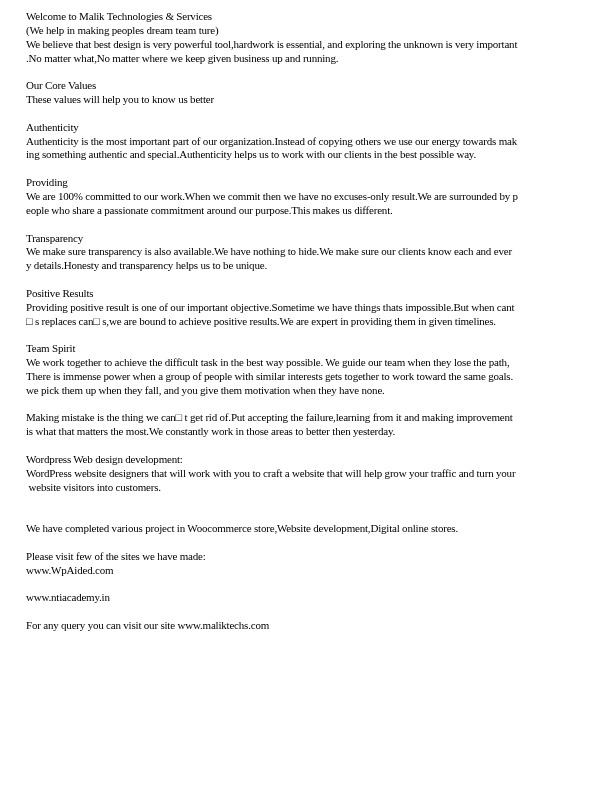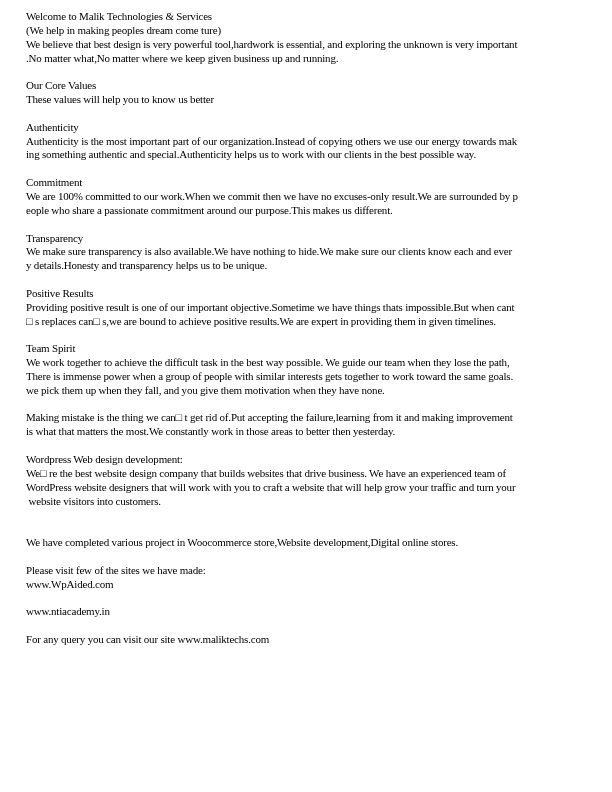--- a/index.html
+++ b/index.html
@@ -31,53 +31,52 @@
   }
   .line.blank {
     
   }
 </style>
 </head>
 <body>
 
 <div class="page">
     <div class="line">Welcome to Malik Technologies &amp; Services</div>
-    <div class="line">(We help in making peoples dream come ture)</div>
+    <div class="line">(We help in making peoples dream team ture)</div>
     <div class="line">We believe that best design is very powerful tool,hardwork is essential, and exploring the unknown is very important</div>
     <div class="line">.No matter what,No matter where we keep given business up and running.</div>
     <div class="line blank"></div>
     <div class="line">Our Core Values</div>
     <div class="line">These values will help you to know us better</div>
     <div class="line blank"></div>
     <div class="line">Authenticity</div>
     <div class="line">Authenticity is the most important part of our organization.Instead of copying others we use our energy towards mak</div>
     <div class="line">ing something authentic and special.Authenticity helps us to work with our clients in the best possible way.</div>
     <div class="line blank"></div>
-    <div class="line">Commitment</div>
+    <div class="line">Providing</div>
     <div class="line">We are 100% committed to our work.When we commit then we have no excuses-only result.We are surrounded by p</div>
     <div class="line">eople who share a passionate commitment around our purpose.This makes us different.</div>
     <div class="line blank"></div>
     <div class="line">Transparency</div>
     <div class="line">We make sure transparency is also available.We have nothing to hide.We make sure our clients know each and ever</div>
     <div class="line">y details.Honesty and transparency helps us to be unique.</div>
     <div class="line blank"></div>
     <div class="line">Positive Results</div>
     <div class="line">Providing positive result is one of our important objective.Sometime we have things thats impossible.But when cant</div>
     <div class="line">□ s replaces can□ s,we are bound to achieve positive results.We are expert in providing them in given timelines.</div>
     <div class="line blank"></div>
     <div class="line">Team Spirit</div>
     <div class="line">We work together to achieve the difficult task in the best way possible. We guide our team when they lose the path,</div>
     <div class="line">There is immense power when a group of people with similar interests gets together to work toward the same goals.</div>
     <div class="line">we pick them up when they fall, and you give them motivation when they have none.</div>
     <div class="line blank"></div>
     <div class="line">Making mistake is the thing we can□ t get rid of.Put accepting the failure,learning from it and making improvement</div>
     <div class="line">is what that matters the most.We constantly work in those areas to better then yesterday.</div>
     <div class="line blank"></div>
     <div class="line">Wordpress Web design development:</div>
-    <div class="line">We□ re the best website design company that builds websites that drive business. We have an experienced team of</div>
     <div class="line">WordPress website designers that will work with you to craft a website that will help grow your traffic and turn your</div>
     <div class="line"> website visitors into customers.</div>
     <div class="line blank"></div>
     <div class="line blank"></div>
     <div class="line">We have completed various project in Woocommerce store,Website development,Digital online stores.</div>
     <div class="line blank"></div>
     <div class="line">Please visit few of the sites we have made:</div>
     <div class="line">www.WpAided.com</div>
     <div class="line blank"></div>
     <div class="line">www.ntiacademy.in</div>

